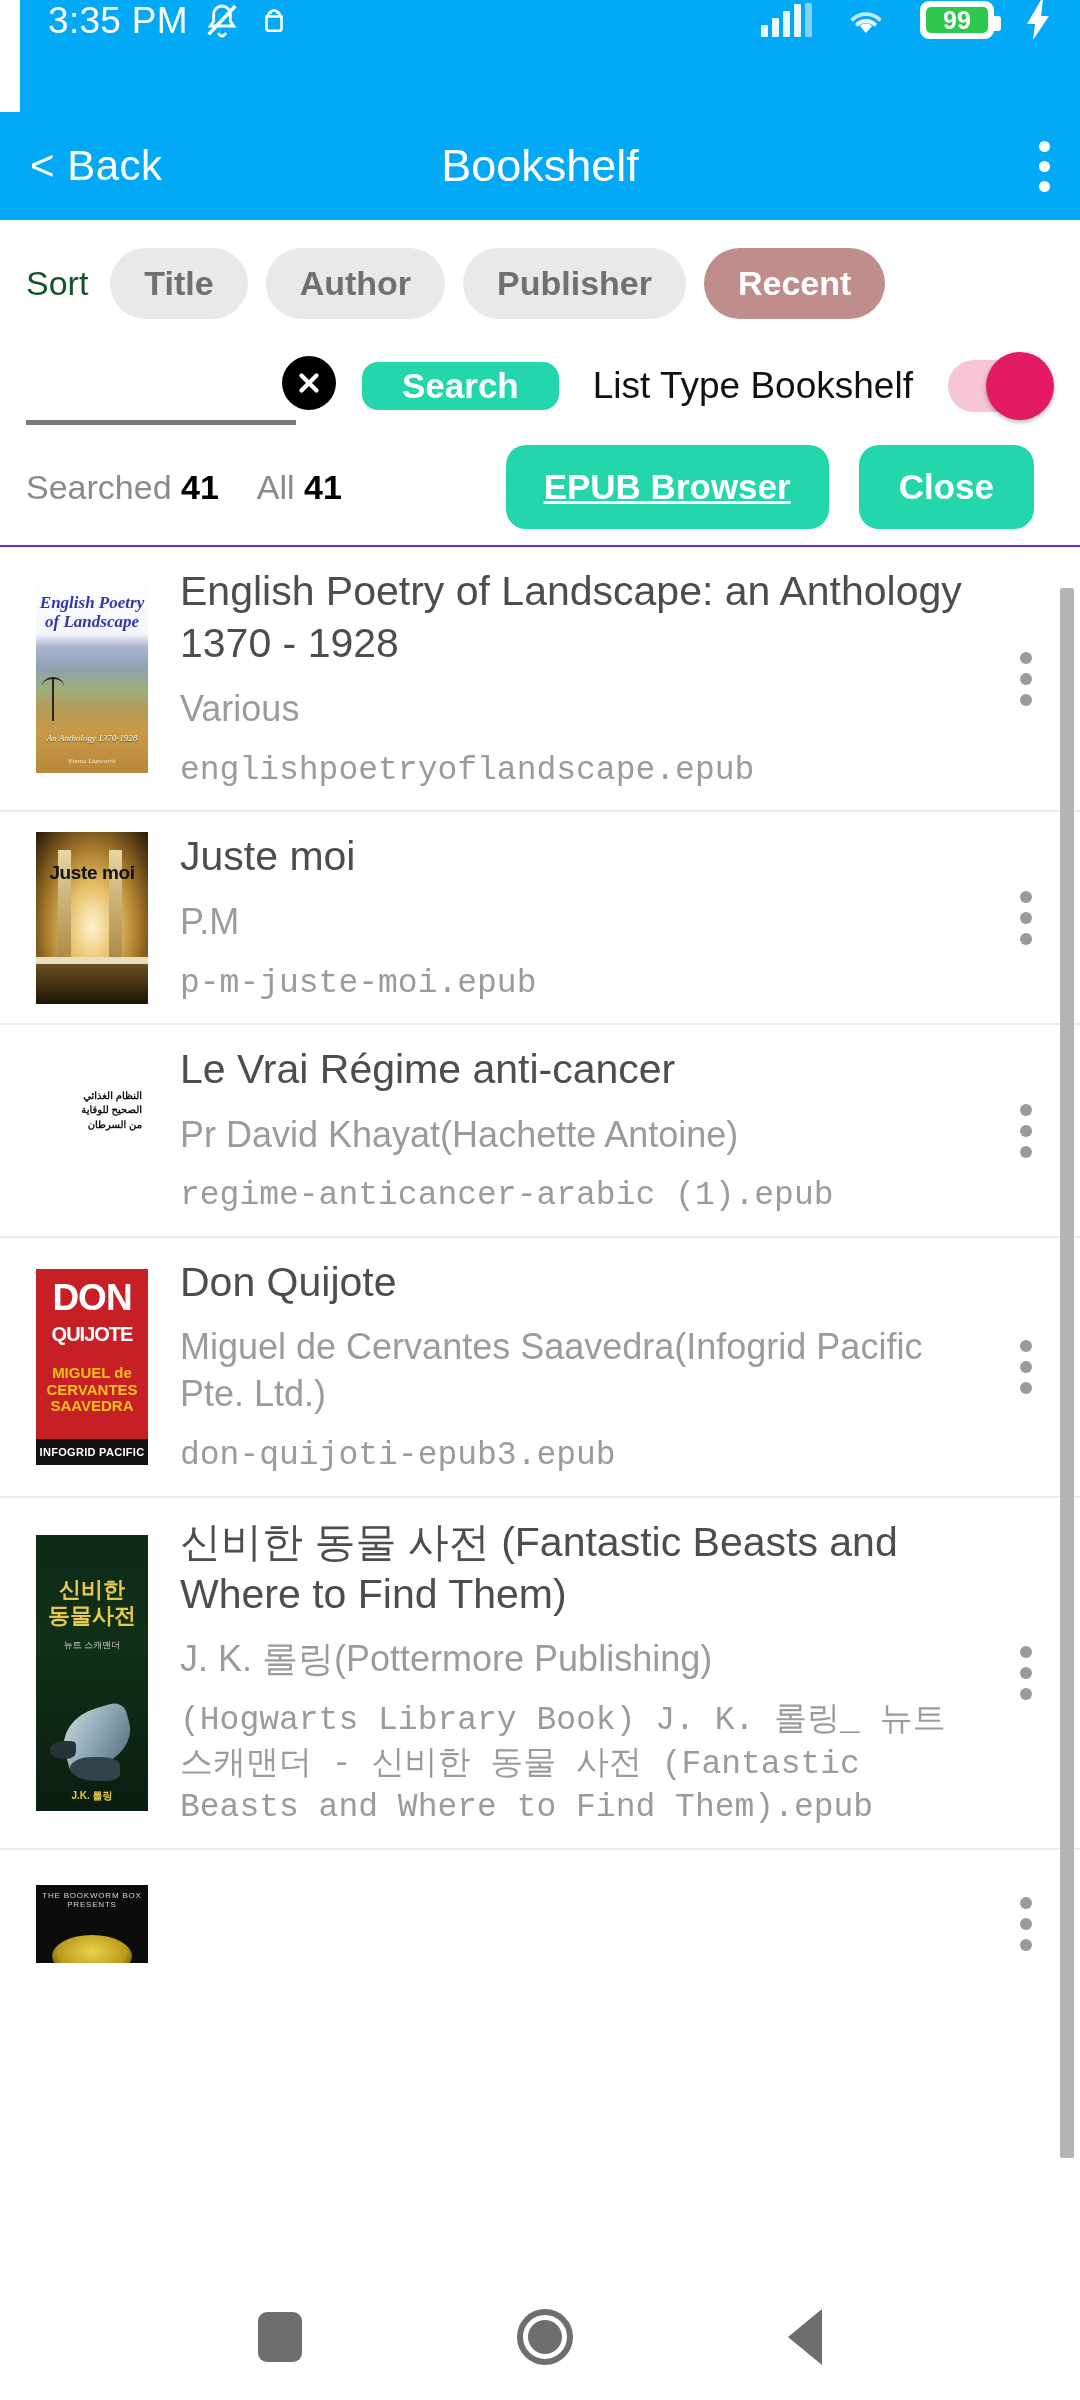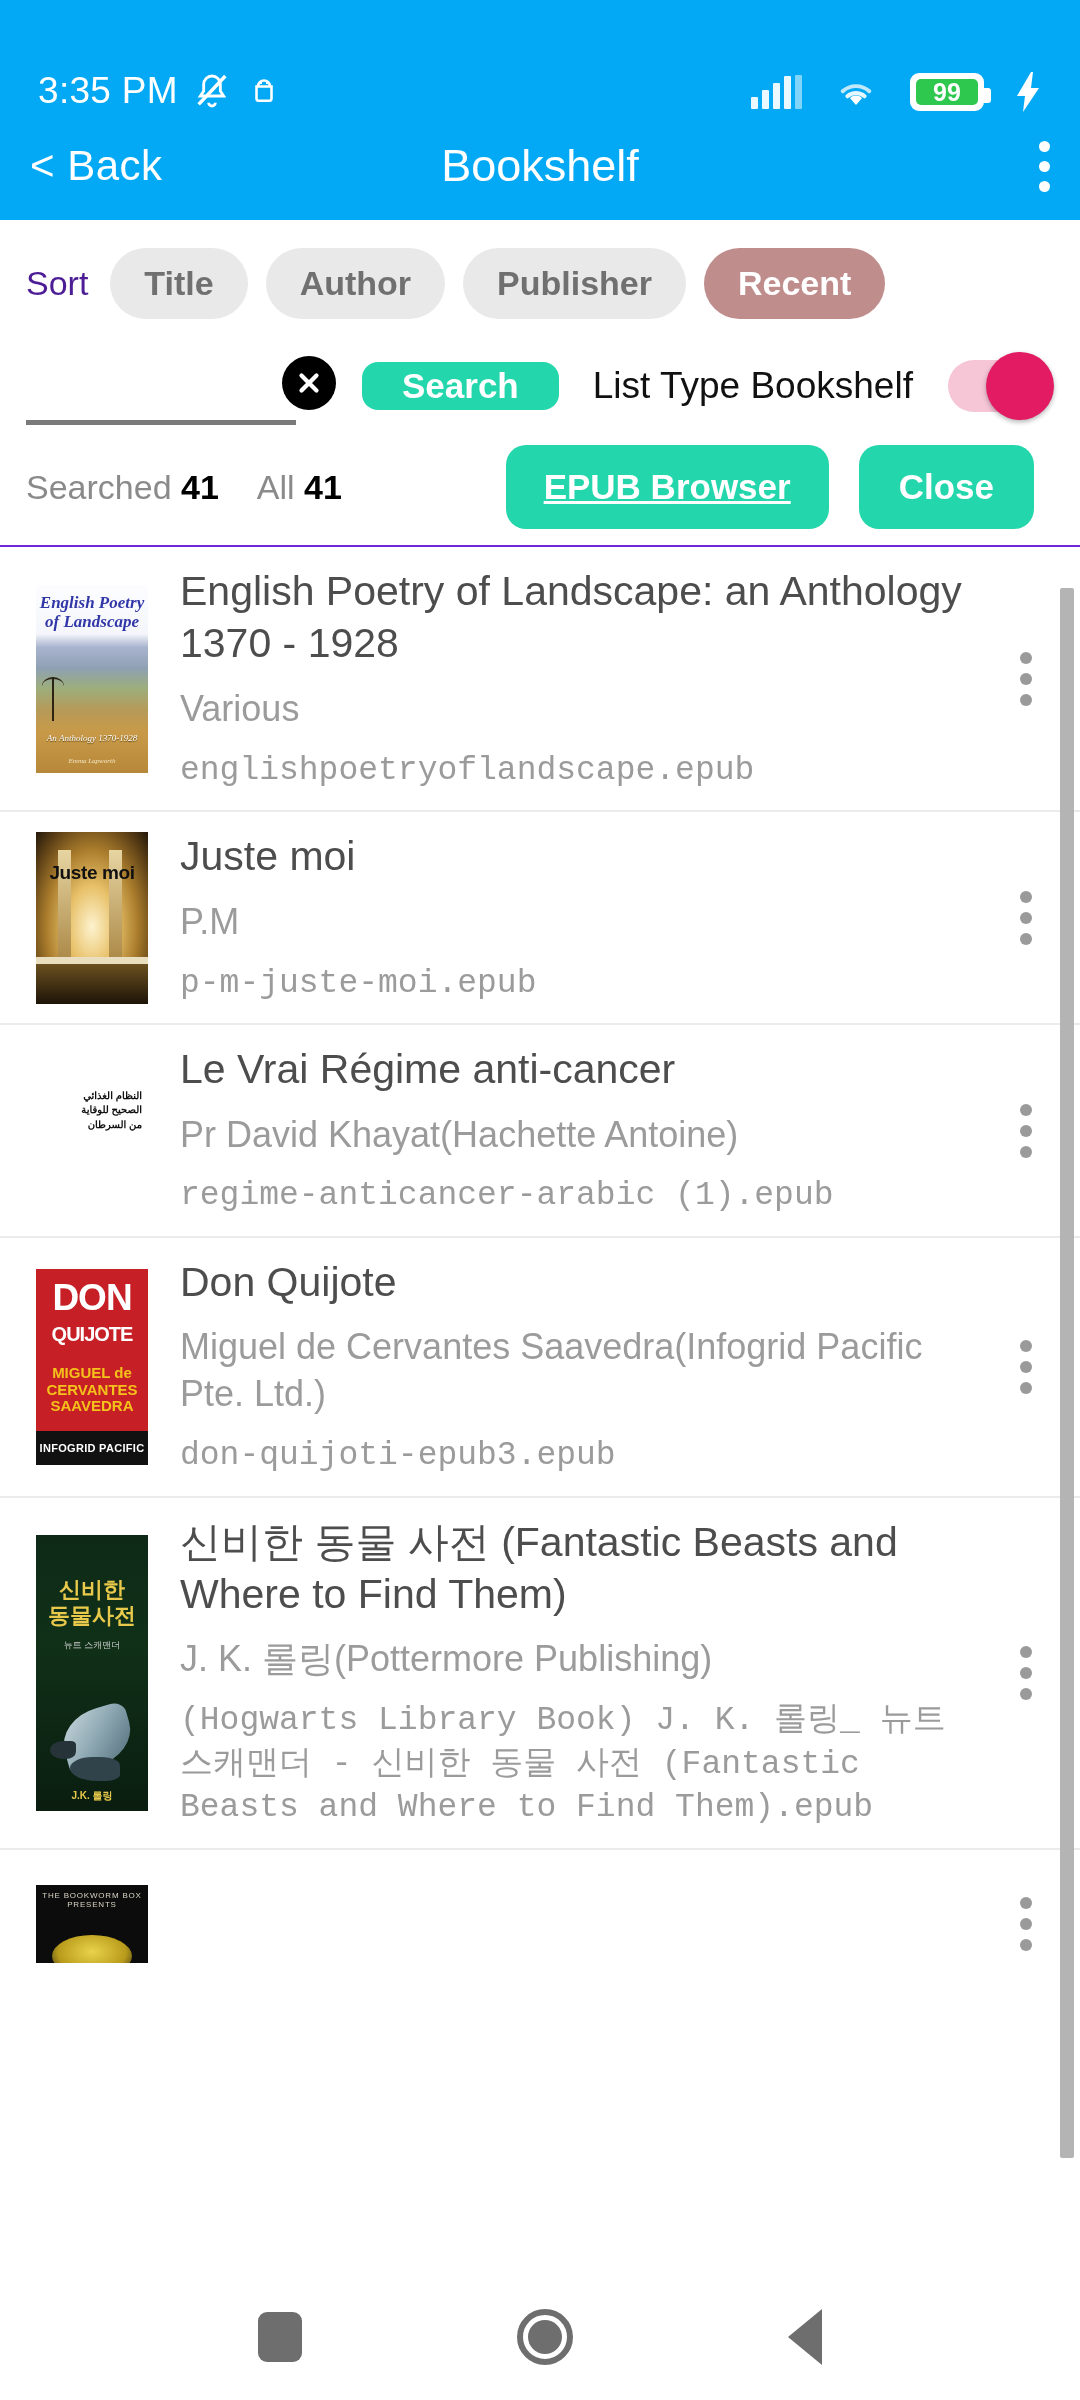--- a/index.html
+++ b/index.html
@@ -7,22 +7,23 @@
   body {
     font-family:"Liberation Sans", sans-serif;
     background:#ffffff;
     overflow:hidden;
     position:relative;
   }
 
   
   .status-bar{
     height:112px; background:#03A9F4; color:#fff;
-    display:flex; align-items:flex-end; justify-content:space-between;
-    padding:0 38px;
+    display:flex; align-items:flex-start; justify-content:space-between;
+    padding:0 28px;
+    margin-left:20px;
   }
   .sb-left{ display:flex; align-items:center; gap:14px; }
   .sb-time{ font-size:37px; letter-spacing:.3px; }
   .sb-right{ display:flex; align-items:center; gap:32px; }
 
   .icon-mute{ width:40px; height:42px; position:relative; display:block;}
   .icon-android{ width:36px; height:40px; display:block;}
   .icon-signal{ display:flex; align-items:flex-end; gap:4px; height:34px;}
   .icon-signal i{ display:block; width:7px; background:#eaf8ff; border-radius:1px;}
   .icon-signal i:nth-child(1){height:12px}
@@ -64,21 +65,21 @@
     margin-left:auto; width:12px; display:flex; flex-direction:column;
     gap:9px; align-items:center; cursor:pointer; z-index:2;
   }
   .overflow-dots span{ width:11px; height:11px; border-radius:50%; background:#fff; display:block;}
 
   
   .sort-row{
     display:flex; align-items:center; gap:18px;
     padding:28px 26px 10px 26px;
   }
-  .sort-label{ font-size:34px; color:#4c1d95; margin-right:4px;}
+  .sort-label{ font-size:34px; color:#14532d; margin-right:4px;}
   .chip{
     padding:16px 34px; border-radius:42px; background:#E9E9E9;
     font-size:34px; font-weight:bold; color:#707070; cursor:pointer;
     white-space:nowrap;
   }
   .chip.active{ background:#C08D8D; color:#fff;}
 
   
   .search-row{
     display:flex; align-items:center; padding:18px 26px 6px 26px; gap:0;
@@ -224,21 +225,21 @@
   .cv-don .d2{
     position:absolute; top:56px; left:0; right:0; text-align:center;
     font-size:20px; font-weight:bold; color:#fff; letter-spacing:-1px;
     line-height:.95;
   }
   .cv-don .d3{
     position:absolute; top:96px; left:0; right:0; text-align:center;
     font-size:15px; font-weight:bold; color:#F4C21B; line-height:1.12;
   }
   .cv-don .bar{
-    position:absolute; left:0; right:0; bottom:0; height:34px; background:#111;
+    position:absolute; left:0; right:0; bottom:0; height:26px; background:#111;
     color:#fff; font-size:11px; font-weight:bold; display:flex;
     align-items:center; justify-content:center; letter-spacing:.3px;
   }
 
   .cv-beast{ height:276px; background:
       linear-gradient(180deg,#0e2a17 0%,#103018 40%,#0a1d10 100%);
       position:relative; overflow:hidden;}
   .cv-beast .kt{
     position:absolute; top:42px; left:0; right:0; text-align:center;
     color:#E8C94B; font-size:22px; font-weight:bold; line-height:1.2;

